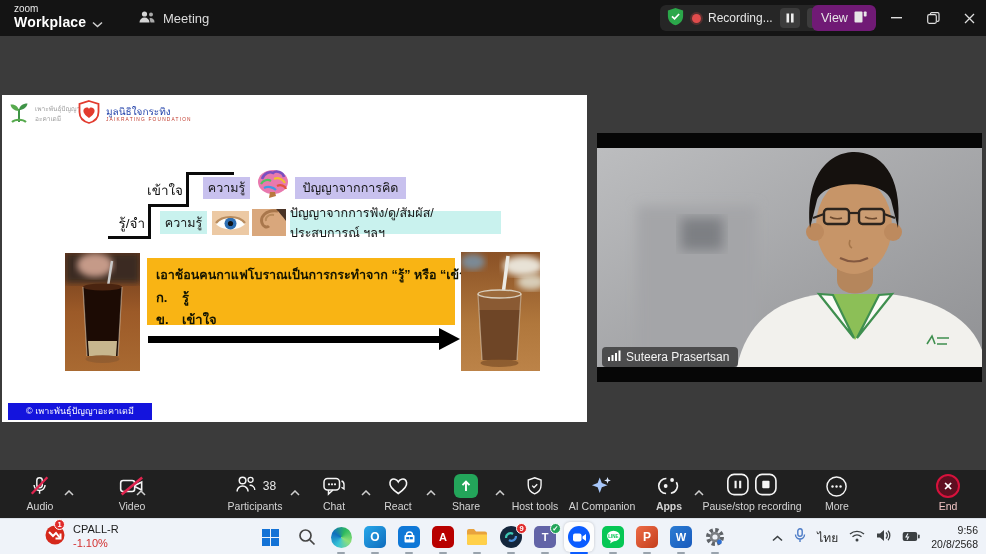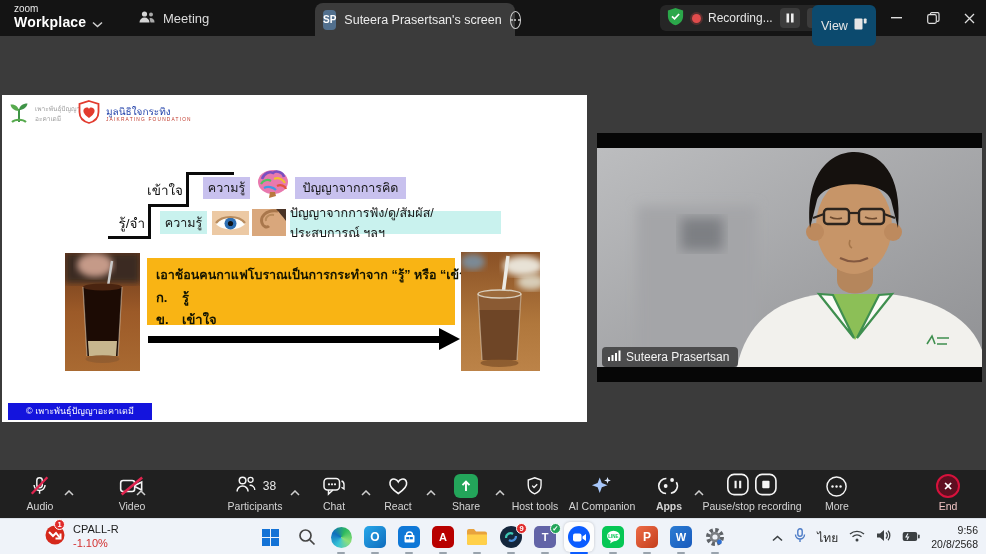--- a/index.html
+++ b/index.html
@@ -16,21 +16,21 @@
   .meeting-tab { position:absolute; left:128px; top:0; height:36px; display:flex; align-items:center; gap:7px; color:#dcdcdc; font-size:13px; padding:0 10px; }
   .screen-tab { position:absolute; left:315px; top:3px; width:200px; height:33px; background:#3b3b3b; border-radius:8px 8px 0 0; display:flex; align-items:center; gap:8px; padding:0 8px; }
   .sp-avatar { width:20px; height:20px; border-radius:4px; background:#52708e; color:#fff; font-size:10px; font-weight:700; display:flex; align-items:center; justify-content:center; }
   .screen-tab .lbl { color:#ececec; font-size:12.5px; white-space:nowrap; flex:1; }
   .dots-circle { width:18px; height:18px; border:1.2px solid #cfcfcf; border-radius:50%; display:flex; align-items:center; justify-content:center; gap:1.6px; }
   .dots-circle i { width:2px; height:2px; background:#cfcfcf; border-radius:50%; }
   .rec-group { position:absolute; left:686px; top:5px; height:26px; display:flex; align-items:center; gap:7px; background:#262626; border-radius:6px; padding:0 6px; }
   .rec-dot { width:9px; height:9px; border-radius:50%; background:#e04c4c; box-shadow:0 0 0 2px rgba(224,76,76,.25); }
   .rec-txt { color:#e6e6e6; font-size:12px; }
   .mini-btn { width:20px; height:20px; background:#3c3c3c; border-radius:4px; display:flex; align-items:center; justify-content:center; }
-  .view-group { position:absolute; left:812px; top:5px; height:41px; display:flex; align-items:center; gap:6px; background:#0c4a6e; border-radius:6px; padding:0 9px; color:#e6e6e6; font-size:12.5px; }
+  .view-group { position:absolute; left:812px; top:5px; height:26px; display:flex; align-items:center; gap:6px; background:#701a75; border-radius:6px; padding:0 9px; color:#e6e6e6; font-size:12.5px; }
   .winctl { position:absolute; top:0; height:36px; width:38px; display:flex; align-items:center; justify-content:center; color:#dedede; }
 
   
   .slide { position:absolute; left:2px; top:95px; width:585px; height:327px; background:#ffffff; }
   .stair { background:#0a0a0a; position:absolute; }
   .kbox { position:absolute; display:flex; align-items:center; justify-content:center; font-size:12.5px; color:#151515; }
   .purple { background:#c8c1ee; }
   .cyan { background:#c9f2ee; }
   .stair-lbl { position:absolute; font-size:13.5px; color:#111; text-align:right; }
   .qbox { position:absolute; left:145px; top:163px; width:308px; height:67px; background:#f9b414; color:#141400; }
@@ -88,29 +88,20 @@
         <svg width="18" height="16" viewBox="0 0 18 16">
             <circle cx="6.5" cy="5" r="2.6" fill="#d6d6d6"></circle>
             <path d="M1.5 13.5 a5 5 0 0 1 10 0 Z" fill="#d6d6d6"></path>
             <circle cx="13" cy="5.4" r="2" fill="#a9a9a9"></circle>
             <path d="M11.5 9.2 a4 4 0 0 1 5 4.3 L12.5 13.5" fill="#a9a9a9"></path>
           </svg>
       </span>
       <span>Meeting</span>
     </div>
 
-    <div class="screen-tab">
-      <span class="sp-avatar">SP</span>
-      <span class="lbl">Suteera Prasertsan's screen</span>
-      <span class="dots-circle">
-          <i></i>
-          <i></i>
-          <i></i>
-        </span>
-    </div>
 
     <div class="rec-group" style="left:660px;">
       <span>
         <svg width="19" height="19" viewBox="0 0 20 20">
             <path d="M10 1 L18 3.8 V9.5 C18 14.4 14.6 17.9 10 19.3 C5.4 17.9 2 14.4 2 9.5 V3.8 Z" fill="#2ba84a"></path>
             <polyline points="6.3,9.8 9,12.4 13.8,7.4" stroke="#fff" stroke-width="1.8" fill="none"></polyline>
           </svg>
       </span>
       <span class="rec-dot"></span>
       <span class="rec-txt">Recording...</span>

